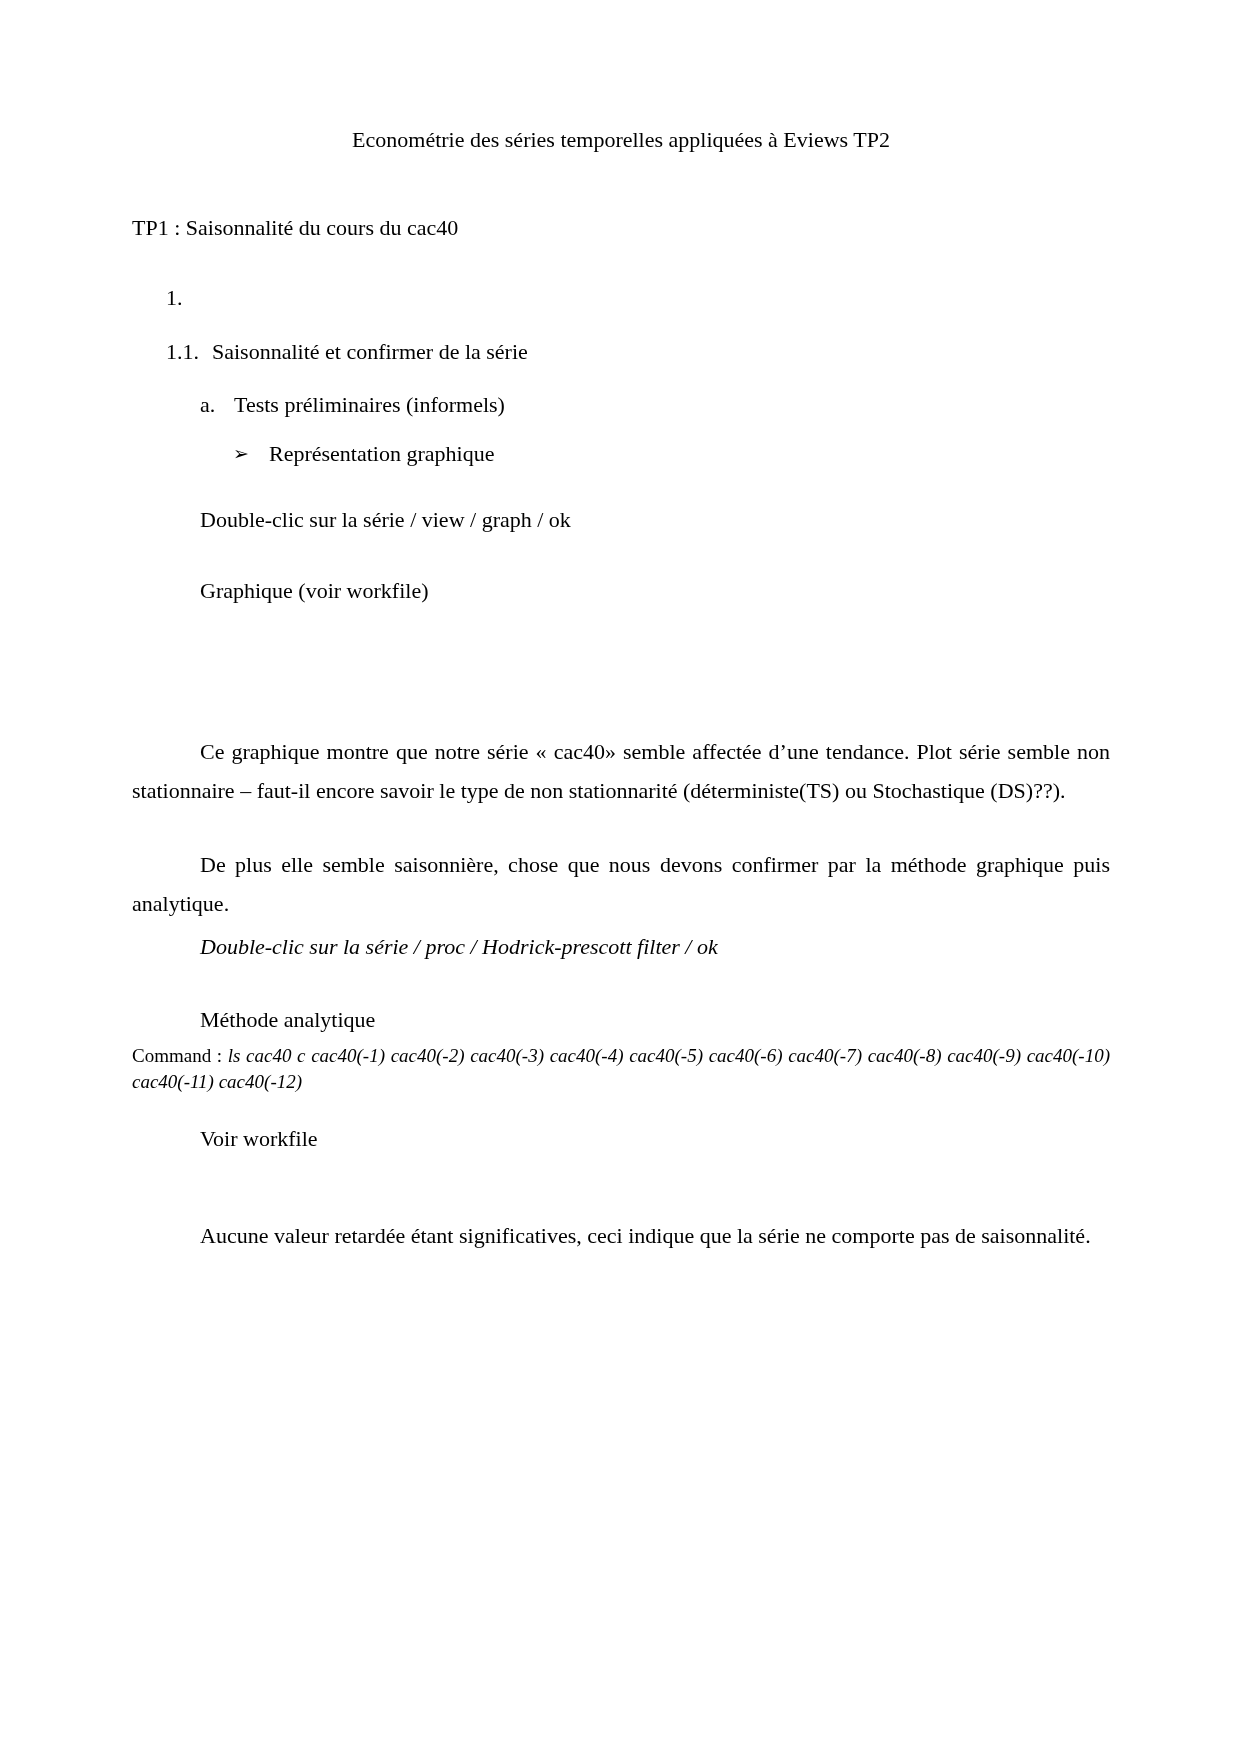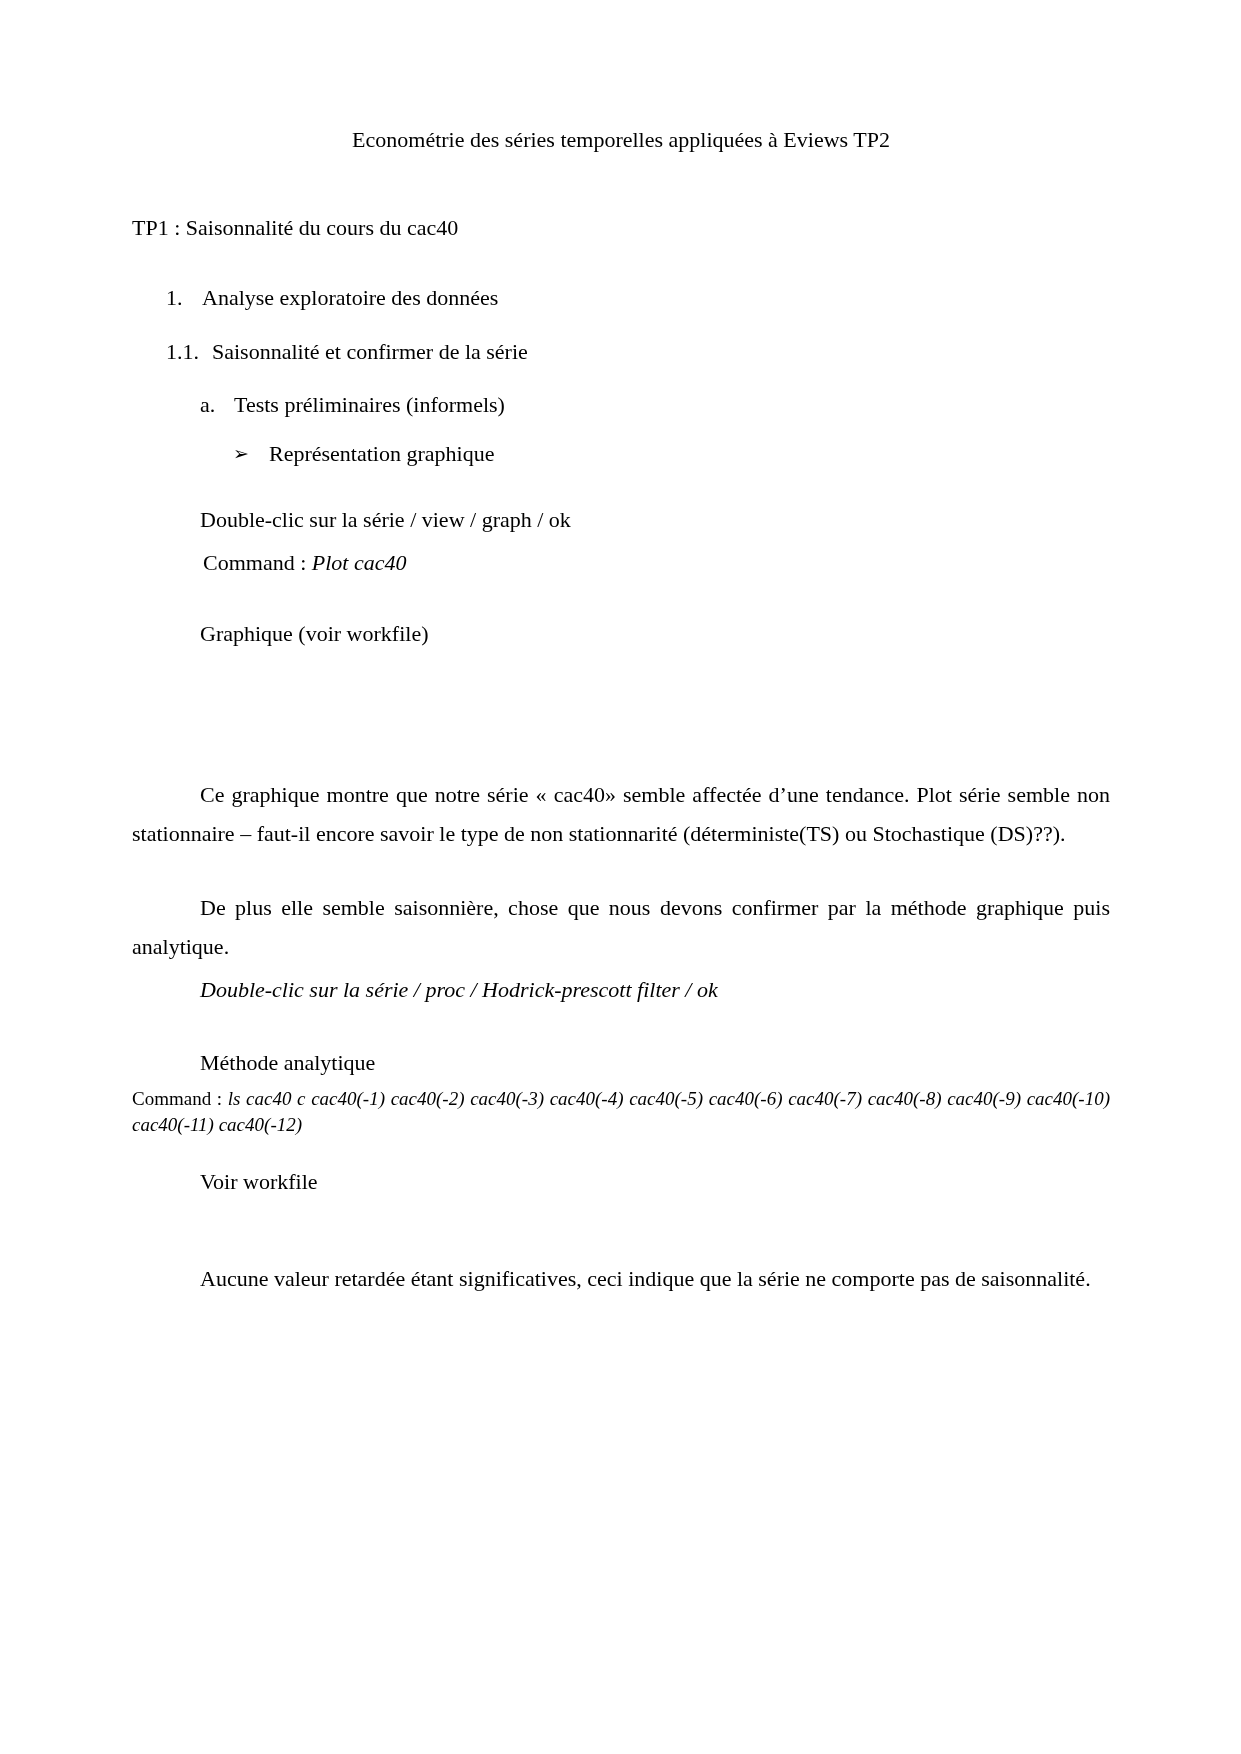--- a/index.html
+++ b/index.html
@@ -81,43 +81,39 @@
 <body>
 
 <div class="page">
 
   <div class="doc-title">Econométrie des séries temporelles appliquées  à Eviews TP2</div>
 
   <div class="h-tp1">TP1 : Saisonnalité du cours du cac40</div>
 
   <div class="li li-1">
     <span class="marker">1.</span>
-    <span>Analyse exploratoire des données</span>
   </div>
 
   <div class="li li-11">
     <span class="marker">1.1.</span>
     <span>Saisonnalité et confirmer de la série</span>
   </div>
 
   <div class="li li-a">
     <span class="marker">a.</span>
     <span>Tests préliminaires (informels)</span>
   </div>
 
   <div class="li li-bul">
     <span class="marker">➢</span>
     <span>Représentation graphique</span>
   </div>
 
   <div class="line indent-68 mt-dblclic">Double-clic sur la série / view / graph / ok</div>
 
-  <div class="line indent-71 mt-command">
-    <span>Command : </span><span class="italic">Plot cac40</span>
-  </div>
 
   <div class="line indent-68 mt-graphique">Graphique (voir workfile)</div>
 
   <div class="para para-1">Ce graphique montre que notre série « cac40» semble  affectée d’une tendance. Plot série semble non stationnaire – faut-il encore savoir le type de non stationnarité (déterministe(TS) ou Stochastique (DS)??).</div>
 
   <div class="para para-2">De plus elle semble saisonnière, chose que nous devons confirmer par la méthode graphique puis analytique.</div>
 
   <div class="line-hodrick">Double-clic sur la série / proc / Hodrick-prescott filter / ok</div>
 
   <div class="line indent-68 mt-methode">Méthode analytique</div>

